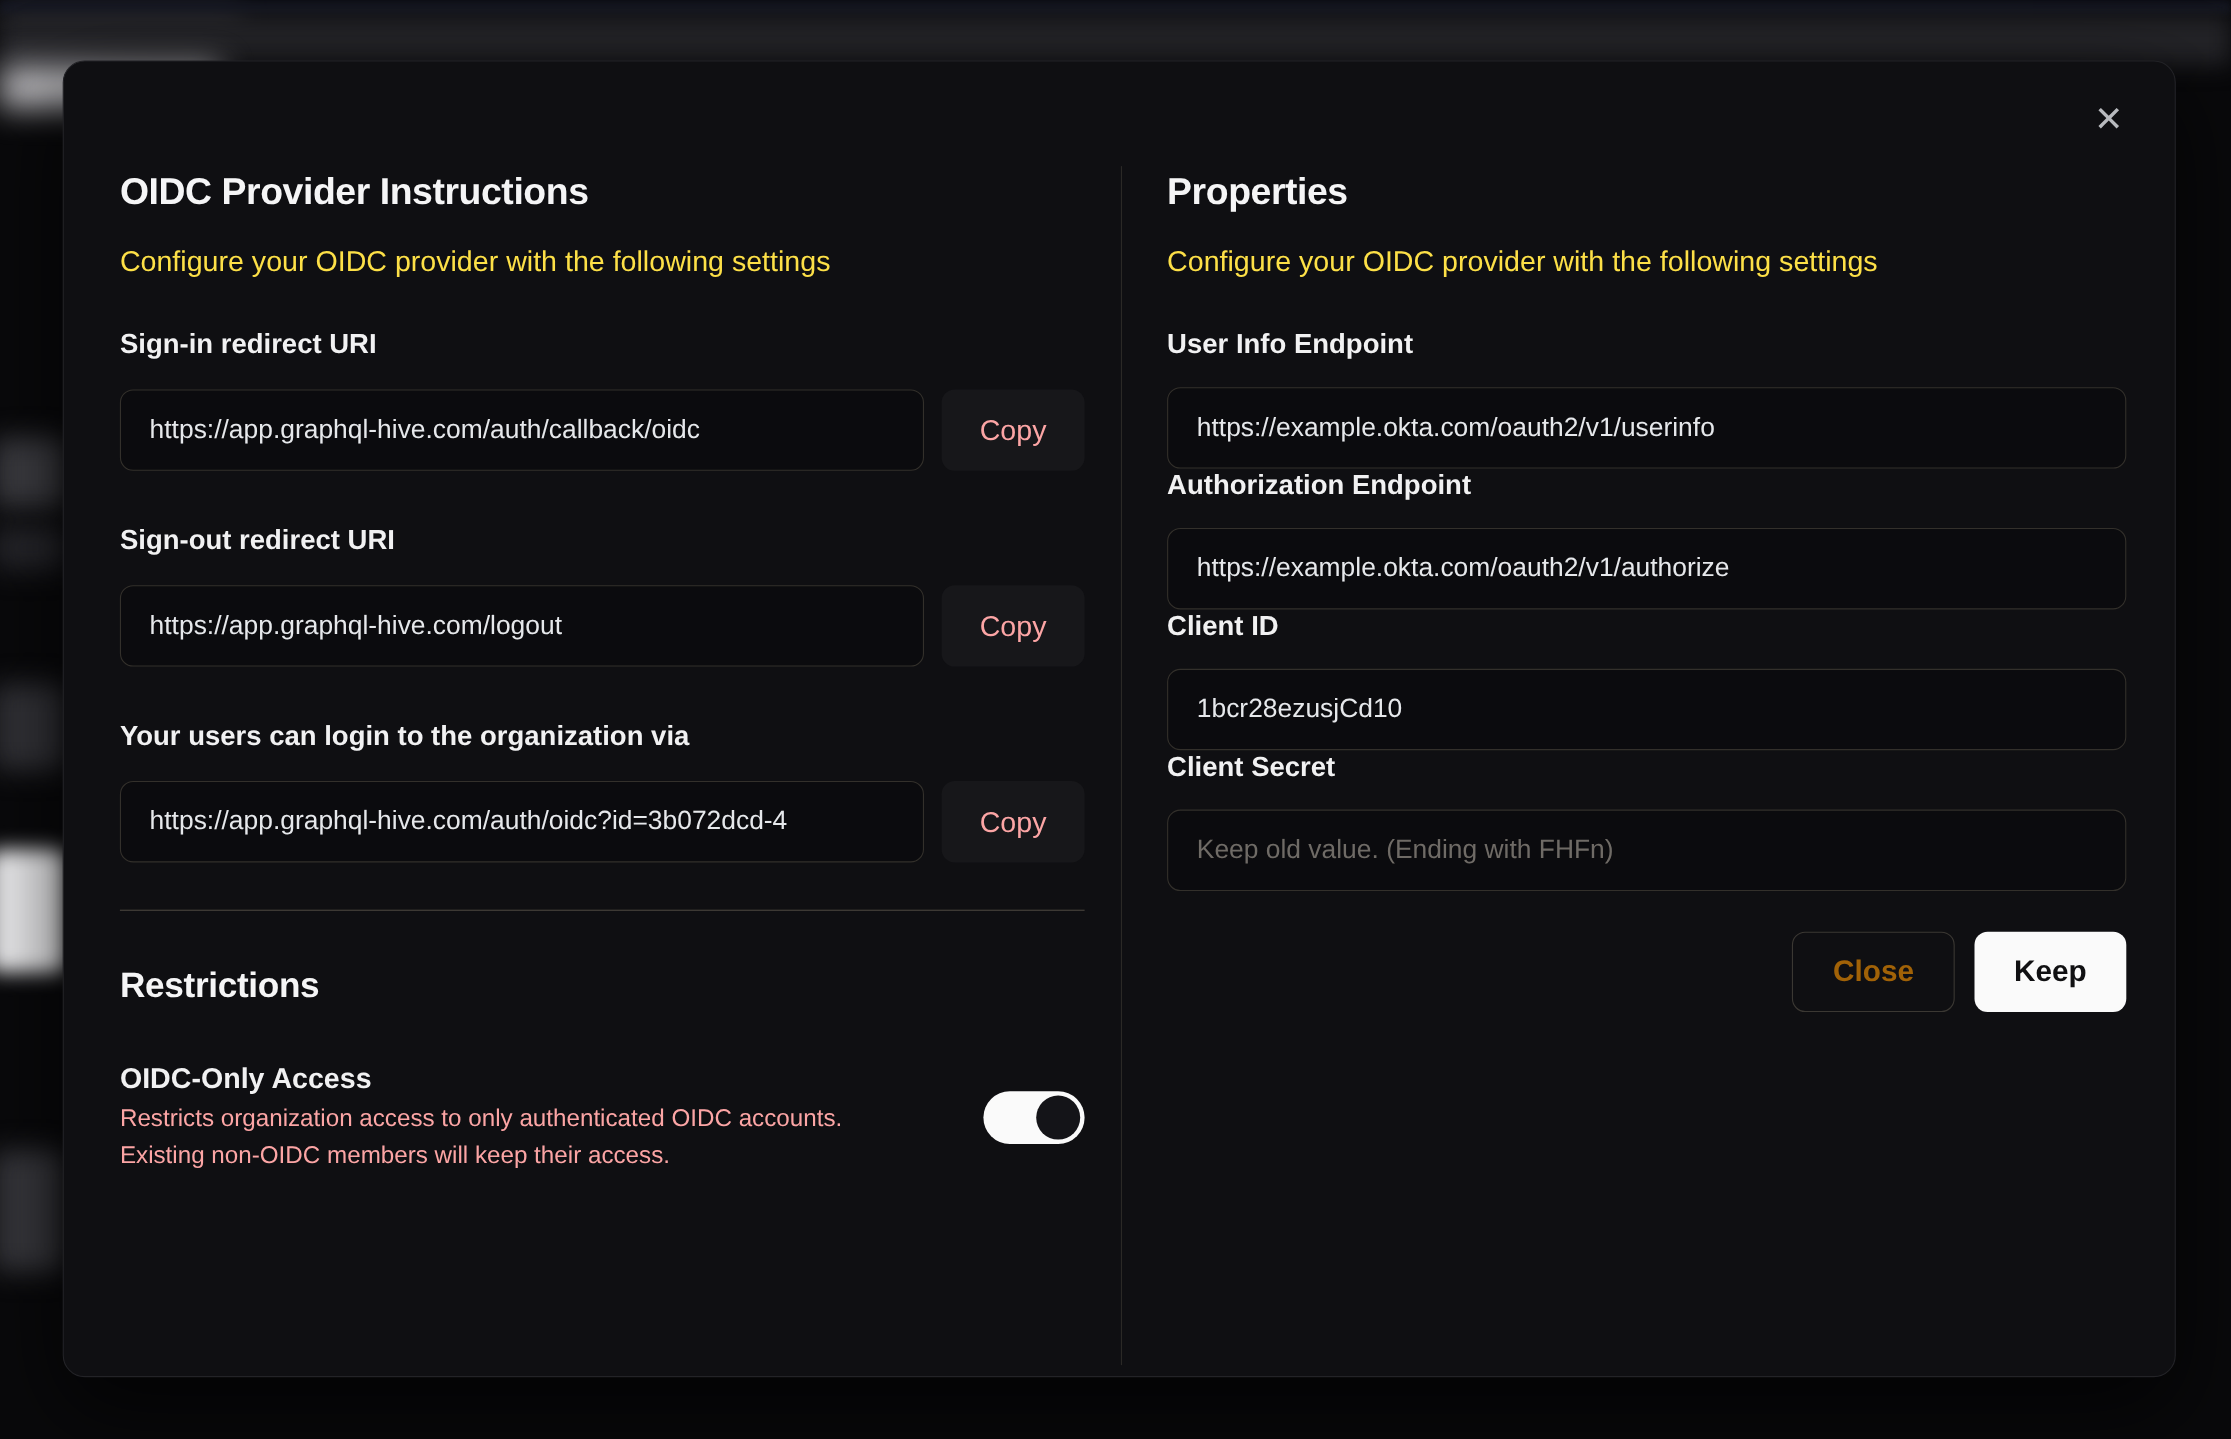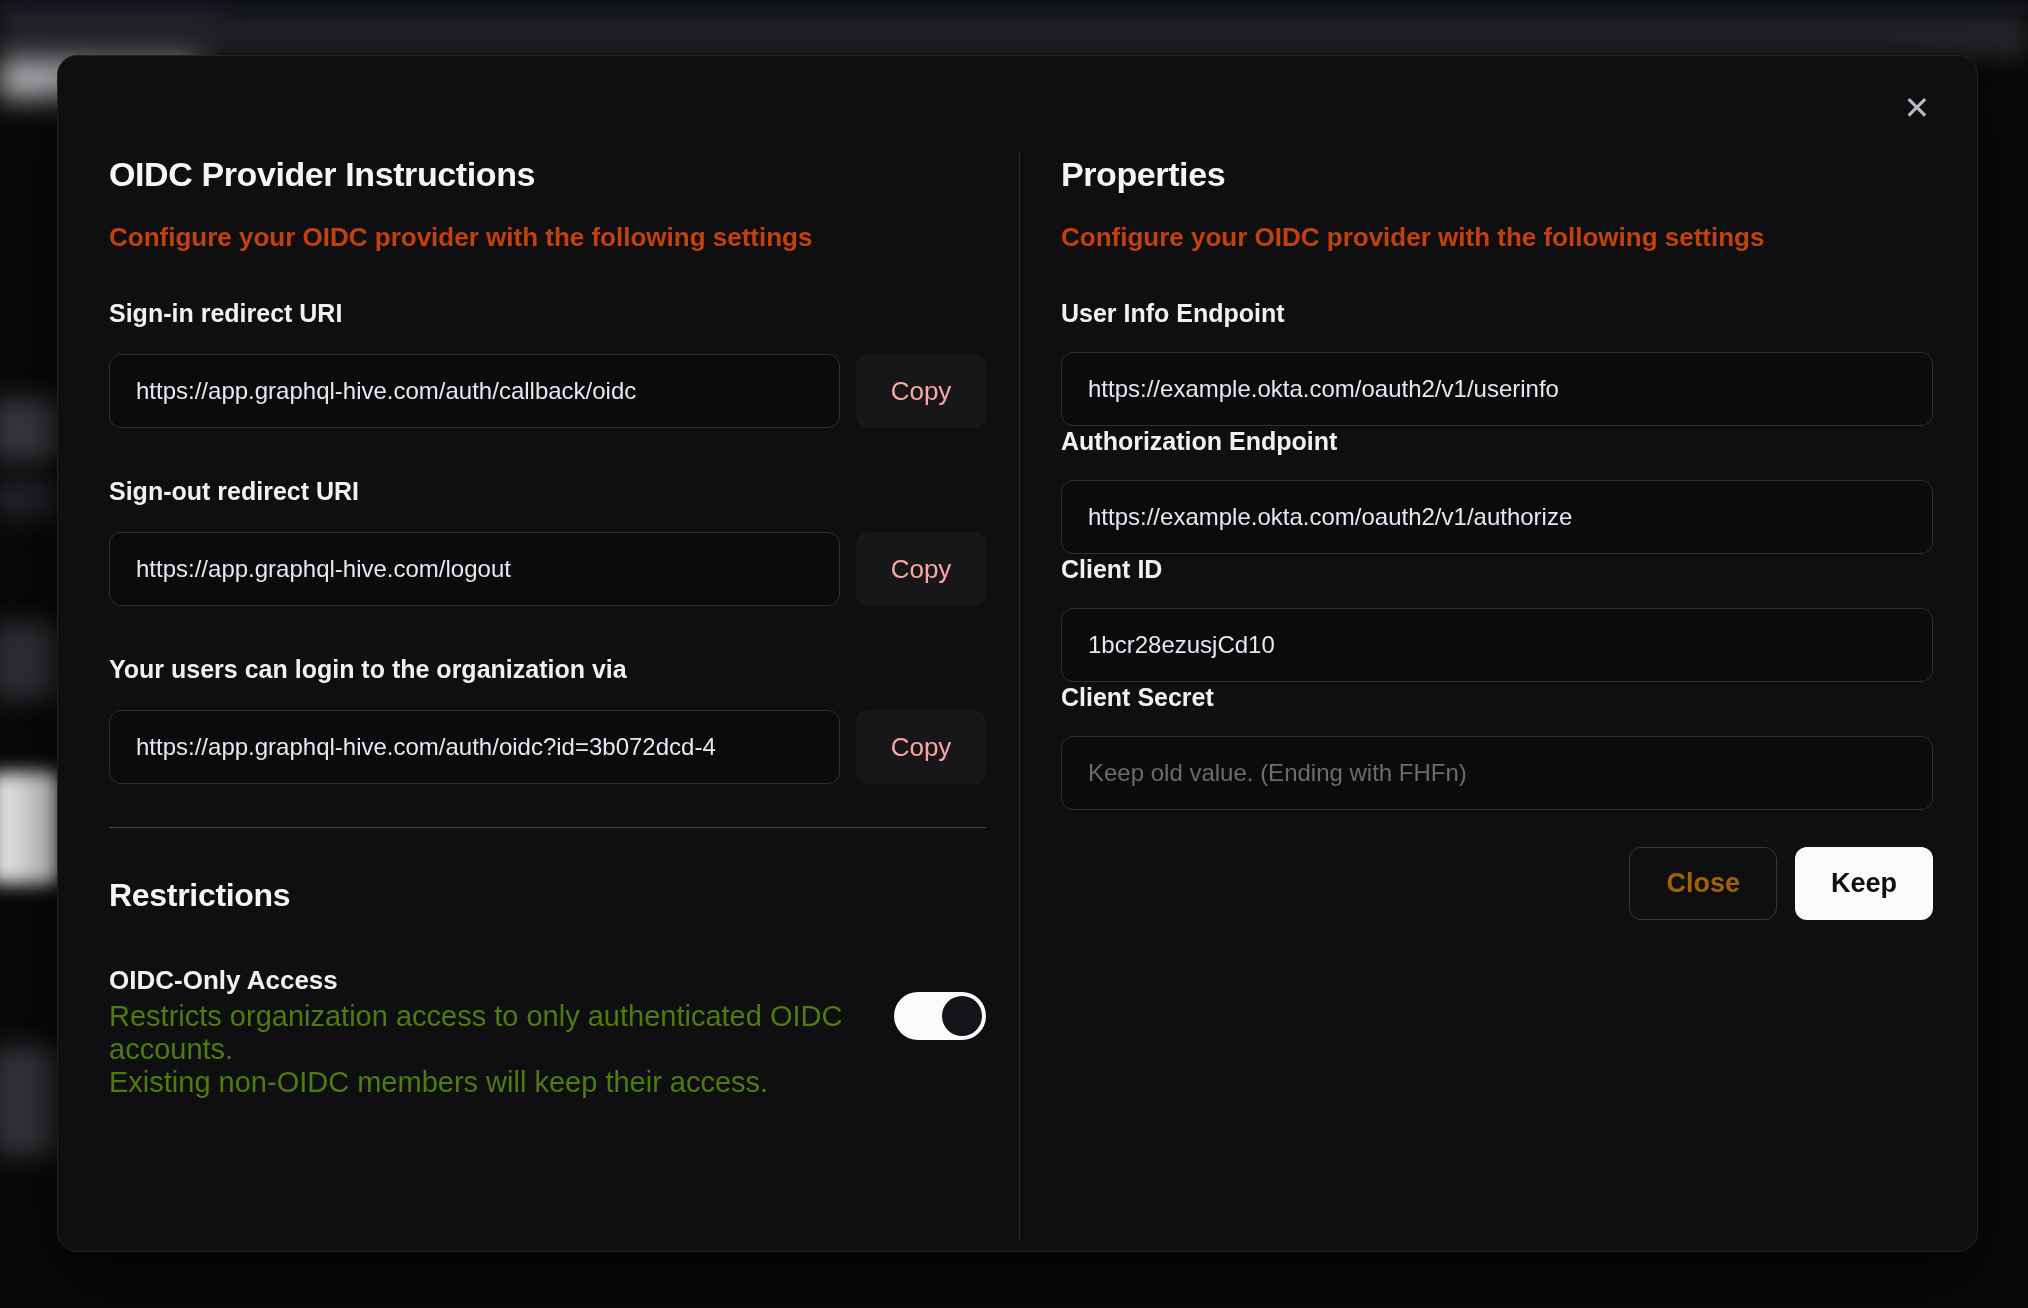--- a/index.html
+++ b/index.html
@@ -49,21 +49,21 @@
 
   .col { position: absolute; top: 96px; }
   .col-left  { left: 51px;  width: 877px; }  
   .col-right { left: 1003px; width: 872px; } 
 
   h1.sec-title {
     color: #f5f5f6; font-size: 34px; font-weight: 700;
     letter-spacing: -.4px; line-height: 44px; margin-bottom: 24px;
   }
   .sec-subtitle {
-    color: #c2410c; font-size: 26px; font-weight: 700;
+    color: #fde047; font-size: 26px; font-weight: 400;
     line-height: 34px; margin-bottom: 44px;
   }
 
   .field-label {
     color: #f1f1f2; font-size: 25px; font-weight: 700;
     line-height: 30px; margin-bottom: 26px;
   }
   .field-row { display: flex; gap: 16px; }
   .text-input {
     display: block; width: 100%; height: 74px;
@@ -94,21 +94,21 @@
   h2.restrictions-title {
     color: #f5f5f6; font-size: 32px; font-weight: 700;
     letter-spacing: -.3px; line-height: 42px; margin-top: 46px;
   }
   .toggle-row { display: flex; margin-top: 48px; align-items: flex-start; }
   .toggle-text { width: 740px; }
   .toggle-label {
     color: #f1f1f2; font-size: 26px; font-weight: 600; line-height: 32px;
   }
   .toggle-desc {
-    color: #4d7c0f; font-size: 29px; line-height: 33px; margin-top: 4px;
+    color: #fca5a5; font-size: 22px; line-height: 33px; margin-top: 4px;
   }
   .toggle {
     margin-left: auto; margin-top: 28px;
     width: 92px; height: 48px; border-radius: 24px;
     background: #fafafa; position: relative; cursor: pointer;
     border: 0; flex: 0 0 auto;
   }
   .toggle .knob {
     position: absolute; right: 4px; top: 4px;
     width: 40px; height: 40px; border-radius: 50%;

